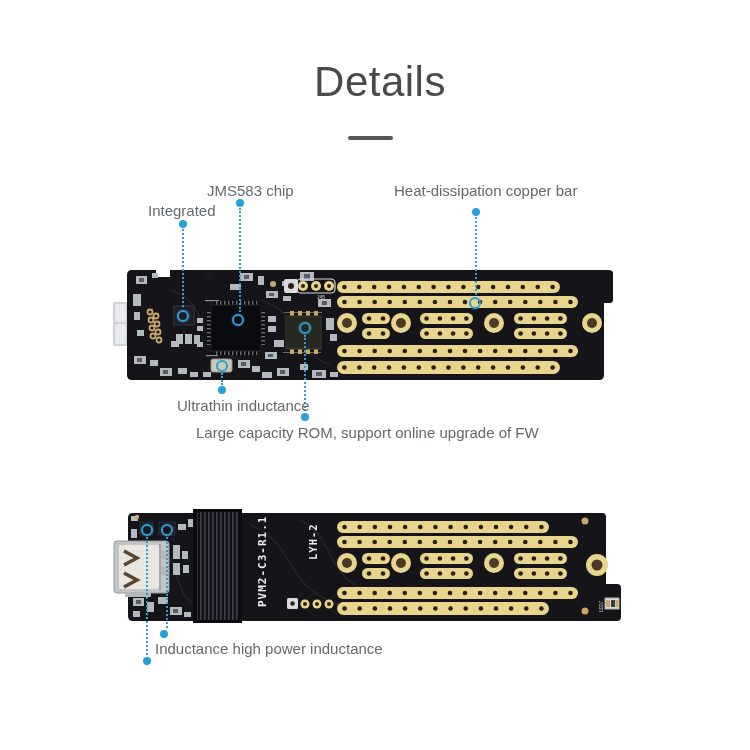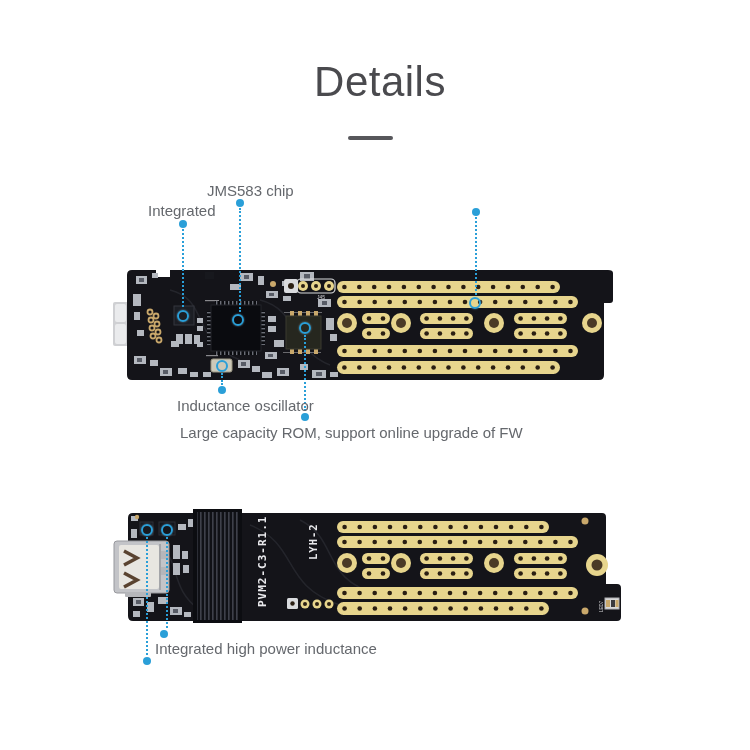--- a/index.html
+++ b/index.html
@@ -458,24 +458,25 @@
         <rect class="gold" x="606" y="600" width="4" height="7"></rect>
         <rect x="611" y="600" width="4" height="7" fill="#3a3a3e"></rect>
         <rect class="gold" x="615.5" y="600" width="3" height="7"></rect>
         <text class="silk" transform="translate(603,612) rotate(-90)" font-size="4.5" opacity=".85">LED7</text>
       </g>
     </g>
   </svg>
 
   <div class="label" style="left:148px;top:202px">Integrated</div>
   <div class="label" style="left:207px;top:182px">JMS583 chip</div>
-  <div class="label" style="left:177px;top:397px">Inductance oscillator</div>
-  <div class="label" style="left:180px;top:424px">Large capacity ROM, support online upgrade of FW</div>
-
-  <div class="label" style="left:155px;top:640px">Integrated high power inductance</div>
+  <div class="label" style="left:394px;top:182px">Heat-dissipation copper bar</div>
+  <div class="label" style="left:177px;top:397px">Ultrathin inductance</div>
+  <div class="label" style="left:196px;top:424px">Large capacity ROM, support online upgrade of FW</div>
+
+  <div class="label" style="left:155px;top:640px">Inductance high power inductance</div>
 
   <i class="dot" style="left:179px;top:220px"></i>
   <i class="dot" style="left:236px;top:199px"></i>
   <i class="dot" style="left:472px;top:208px"></i>
   <i class="dot" style="left:218px;top:386px"></i>
   <i class="dot" style="left:301px;top:413px"></i>
   <i class="dot" style="left:160px;top:630px"></i>
   <i class="dot" style="left:143px;top:657px"></i>
 
   <i class="line" style="left:182px;top:229px;height:78px"></i>

